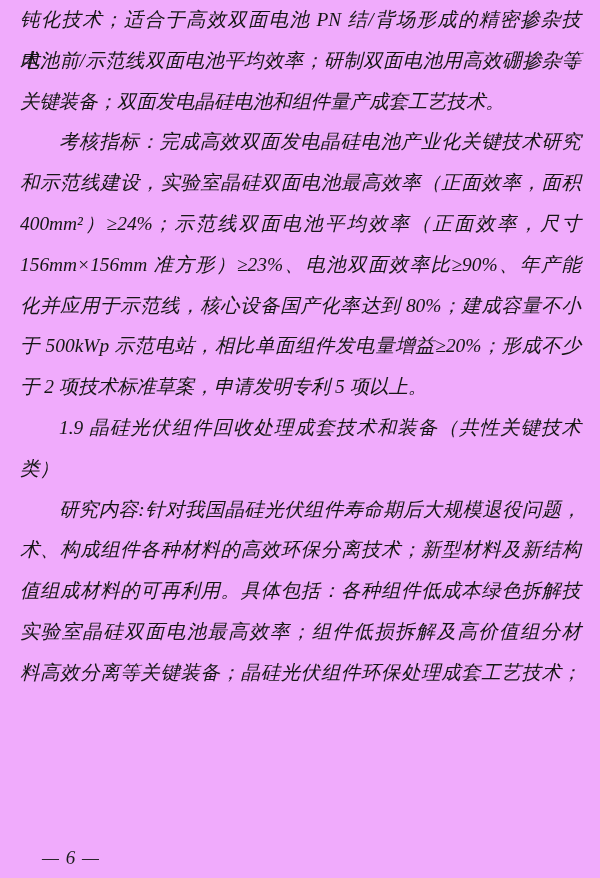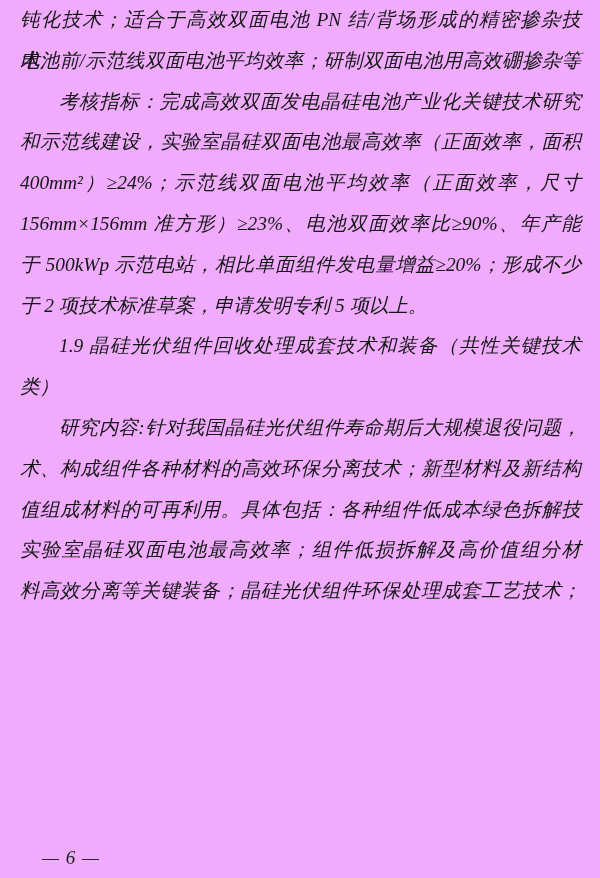--- a/index.html
+++ b/index.html
@@ -48,24 +48,26 @@
     color: #1c1c1c;
   }
 </style>
 </head>
 <body>
 
 <div class="page">
   <div class="textblock">
     <div class="line">钝化技术；适合于高效双面电池 PN 结/背场形成的精密掺杂技术；</div>
     <div class="line">电池前/示范线双面电池平均效率；研制双面电池用高效硼掺杂等</div>
+    <div class="line plain">关键装备；双面发电晶硅电池和组件量产成套工艺技术。</div>
     <div class="line indent">考核指标：完成高效双面发电晶硅电池产业化关键技术研究</div>
     <div class="line">和示范线建设，实验室晶硅双面电池最高效率（正面效率，面积</div>
     <div class="line">400mm²）≥24%；示范线双面电池平均效率（正面效率，尺寸</div>
     <div class="line">156mm×156mm 准方形）≥23%、电池双面效率比≥90%、年产能</div>
+    <div class="line">化并应用于示范线，核心设备国产化率达到 80%；建成容量不小</div>
     <div class="line">于 500kWp 示范电站，相比单面组件发电量增益≥20%；形成不少</div>
     <div class="line plain">于 2 项技术标准草案，申请发明专利 5 项以上。</div>
     <div class="line indent">1.9 晶硅光伏组件回收处理成套技术和装备（共性关键技术</div>
     <div class="line plain">类）</div>
     <div class="line indent">研究内容:针对我国晶硅光伏组件寿命期后大规模退役问题，</div>
     <div class="line">术、构成组件各种材料的高效环保分离技术；新型材料及新结构</div>
     <div class="line">值组成材料的可再利用。具体包括：各种组件低成本绿色拆解技</div>
     <div class="line">实验室晶硅双面电池最高效率；组件低损拆解及高价值组分材</div>
     <div class="line">料高效分离等关键装备；晶硅光伏组件环保处理成套工艺技术；</div>
   </div>

